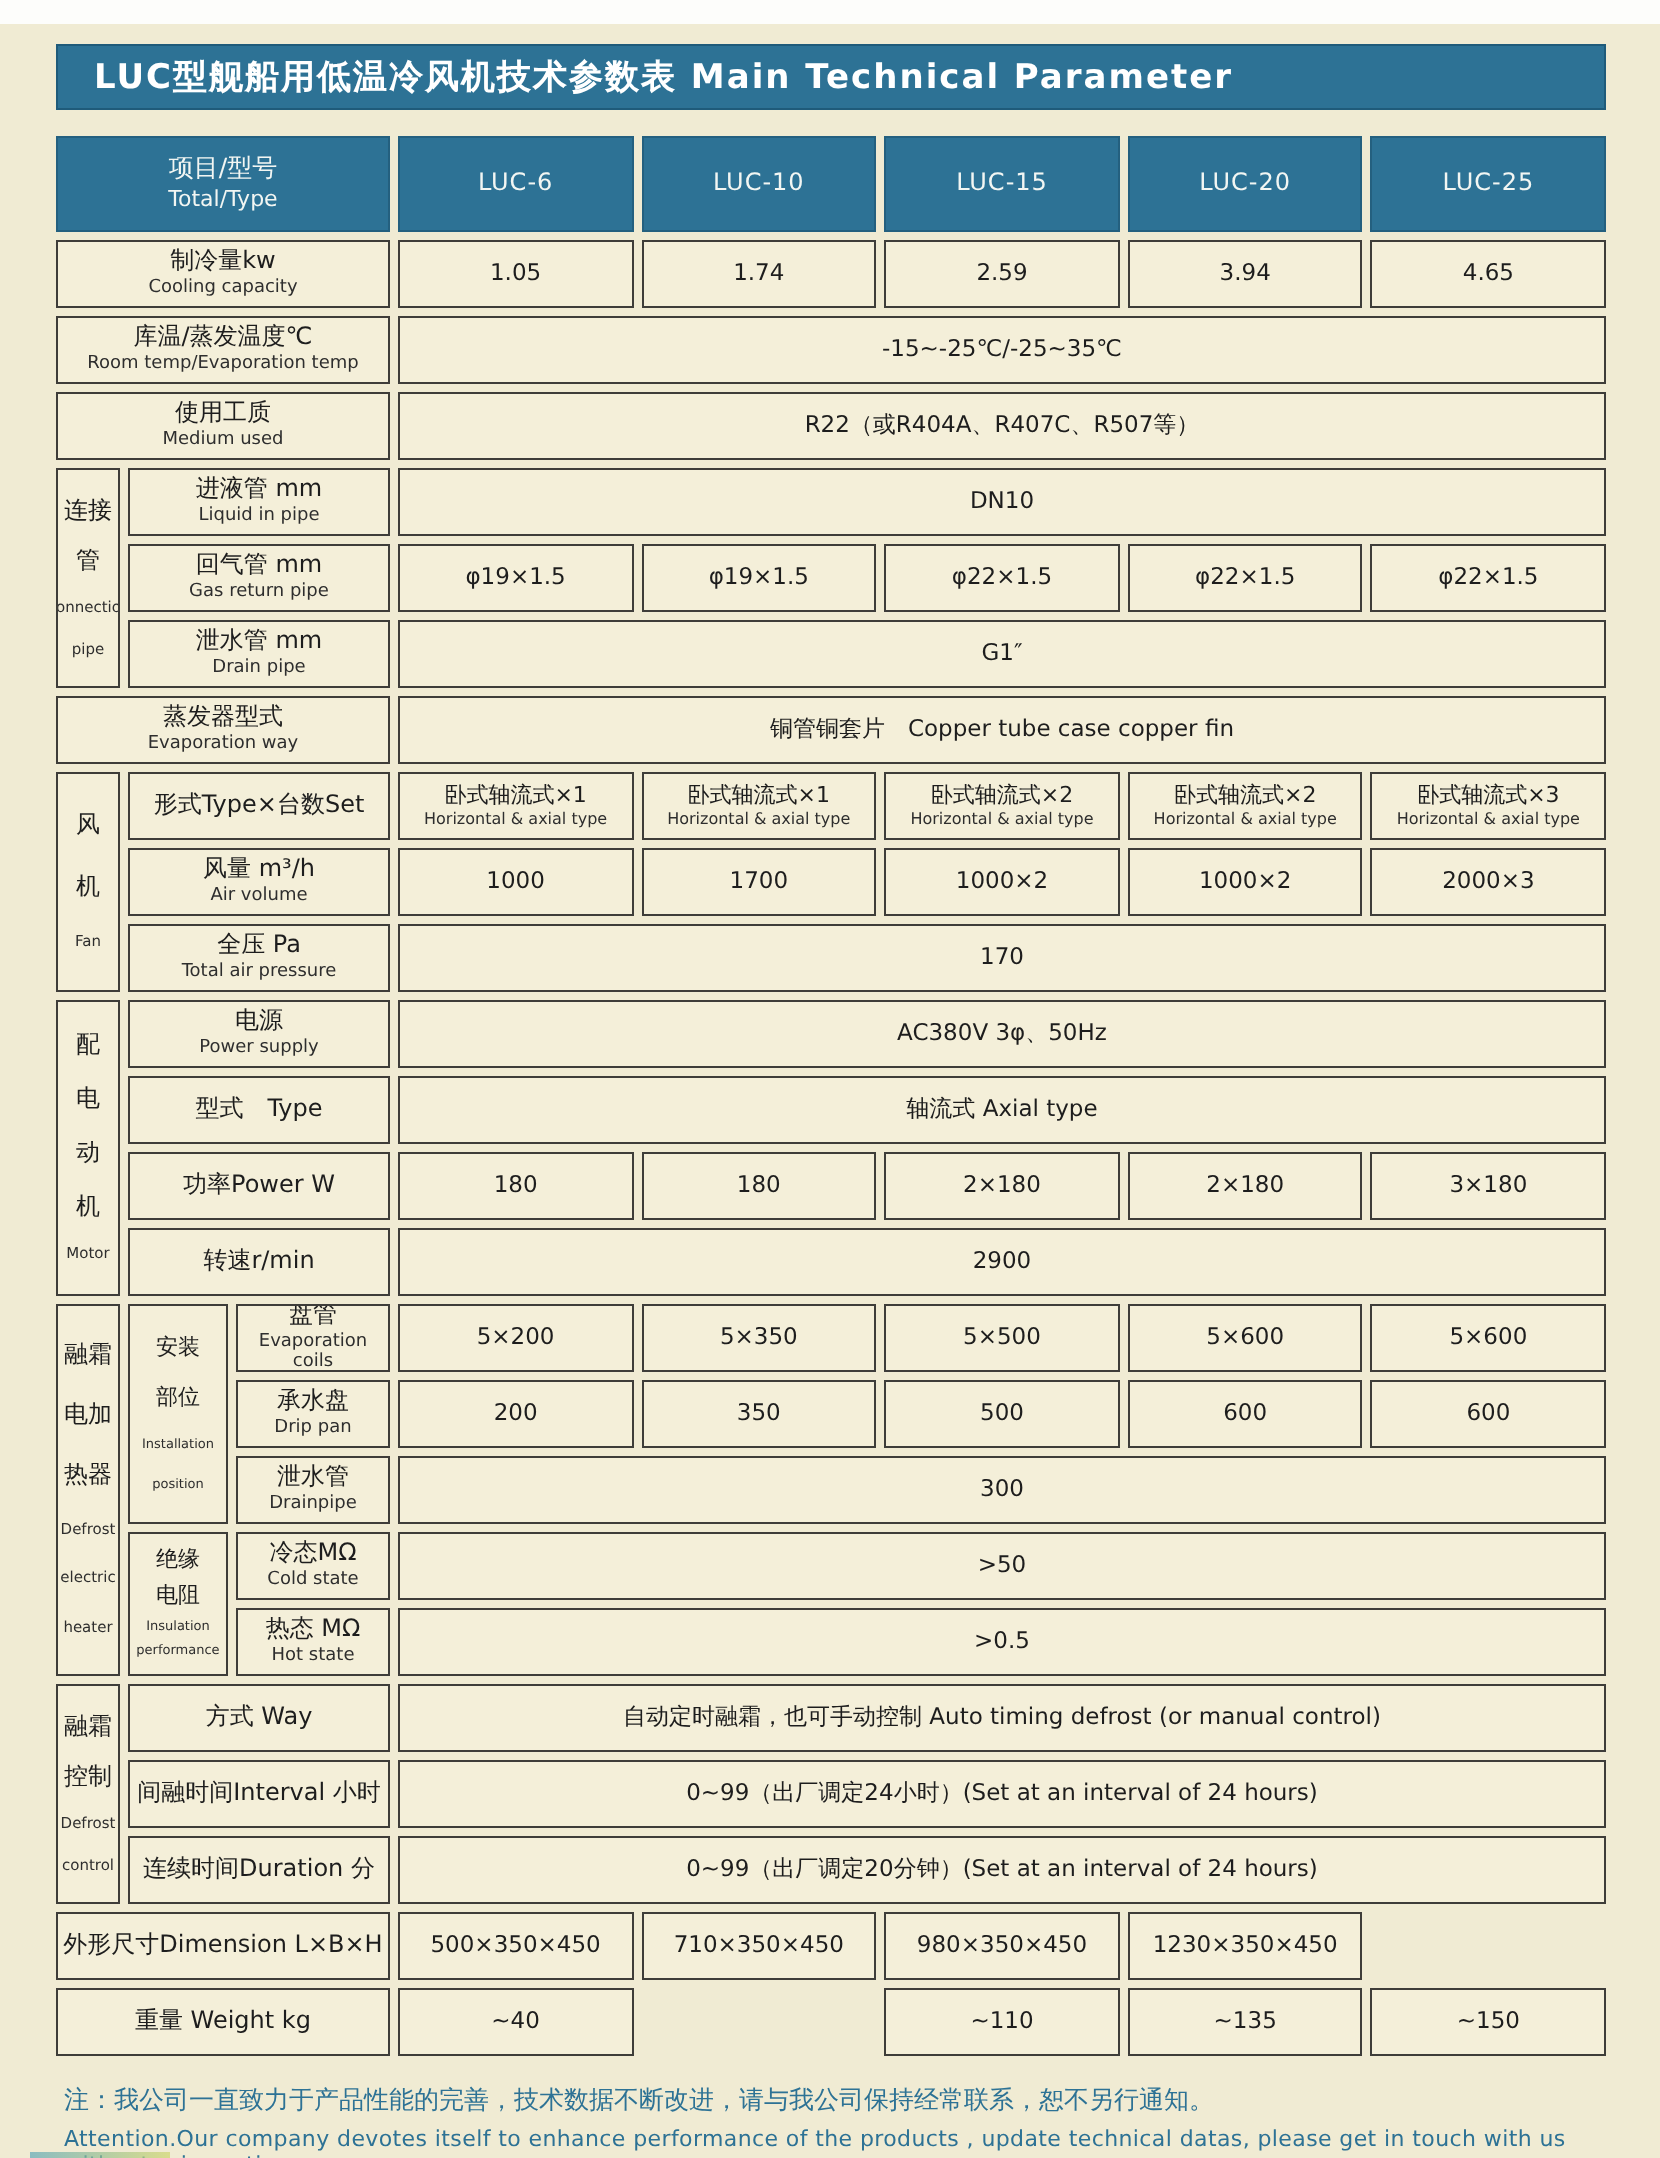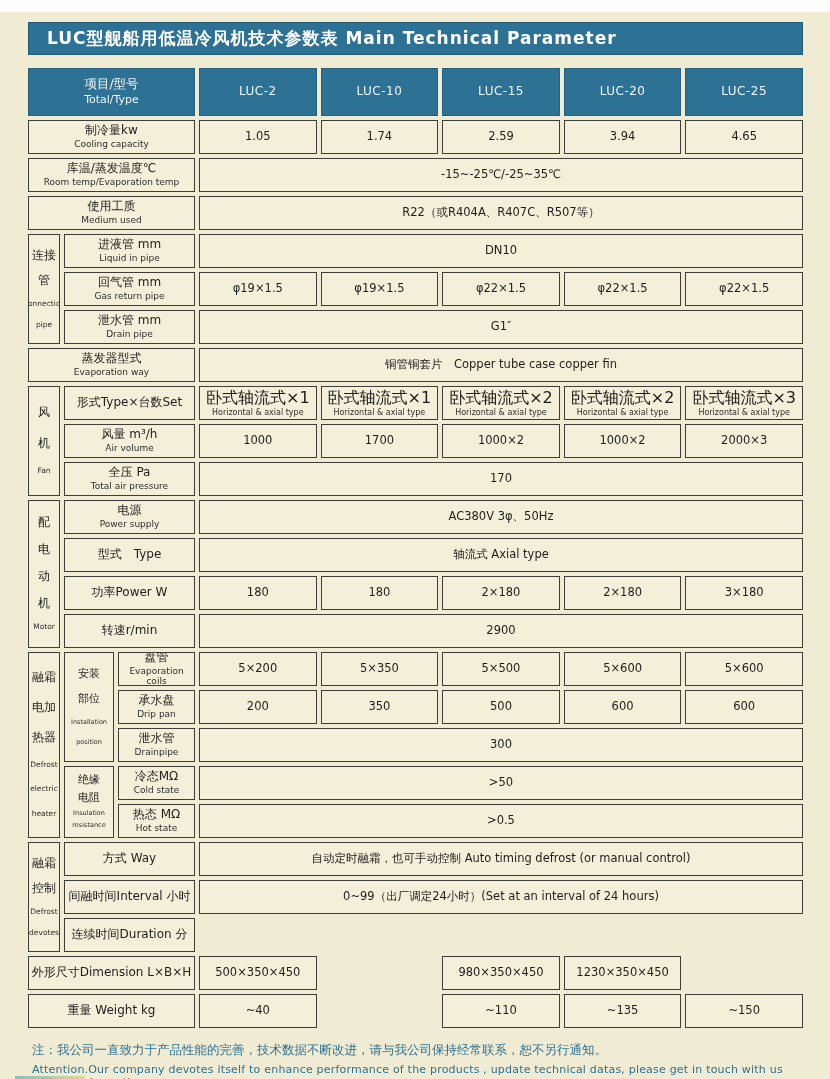--- a/index.html
+++ b/index.html
@@ -33,21 +33,21 @@
     text-align:center;box-sizing:border-box;overflow:hidden;line-height:1.15;
     color:#222;
   }
   .hdr{background:#2d7295;border-color:#24607f;color:#f2f6f3;}
   .h1{font-size:12.5px;}
   .h2{font-size:11px;margin-top:2px;}
   .model{font-size:12px;letter-spacing:.5px;}
   .t1{font-size:12px;color:#1d1d1d;}
   .t2{font-size:9px;color:#2e2e2e;margin-top:1px;}
   .v{font-size:11.5px;color:#1d1d1d;}
-  .v1{font-size:16px;color:#1d1d1d;}
+  .v1{font-size:11px;color:#1d1d1d;}
   .v2{font-size:8px;color:#2e2e2e;margin-top:1px;}
   .group{justify-content:space-evenly;padding:2px 0;}
   .g1{font-size:12px;color:#1d1d1d;display:block;}
   .g2{font-size:7.5px;color:#2e2e2e;display:block;}
   .m1{font-size:11px;color:#1d1d1d;display:block;}
   .m2{font-size:6.5px;color:#2e2e2e;display:block;}
   .note{margin:14px 27px 0 32px;color:#2d7295;}
   .note-zh{font-size:12.5px;}
   .note-en{font-size:11px;margin-top:4px;letter-spacing:.2px;}
   .bottom-fragment{
@@ -64,21 +64,21 @@
     <span>LUC型舰船用低温冷风机技术参数表 Main Technical Parameter</span>
   </div>
 
   <div class="grid">
 
     <div class="cell hdr" style="grid-row:1;grid-column:1/4">
       <span class="h1">项目/型号</span>
       <span class="h2">Total/Type</span>
     </div>
     <div class="cell hdr" style="grid-row:1;grid-column:4">
-        <span class="model">LUC-2</span>
+        <span class="model">LUC-6</span>
       </div>
     <div class="cell hdr" style="grid-row:1;grid-column:5">
         <span class="model">LUC-10</span>
       </div>
     <div class="cell hdr" style="grid-row:1;grid-column:6">
         <span class="model">LUC-15</span>
       </div>
     <div class="cell hdr" style="grid-row:1;grid-column:7">
         <span class="model">LUC-20</span>
       </div>
@@ -336,21 +336,21 @@
       <span class="t2">Drainpipe</span>
     </div>
     <div class="cell" style="grid-row:18;grid-column:4/9">
         <span class="v">300</span>
       </div>
 
     <div class="cell group" style="grid-row:19/21;grid-column:2">
       <span class="m1">绝缘</span>
       <span class="m1">电阻</span>
       <span class="m2">Insulation</span>
-      <span class="m2">resistance</span>
+      <span class="m2">performance</span>
     </div>
     <div class="cell" style="grid-row:19;grid-column:3">
       <span class="t1">冷态MΩ</span>
       <span class="t2">Cold state</span>
     </div>
     <div class="cell" style="grid-row:19;grid-column:4/9">
         <span class="v">&gt;50</span>
       </div>
 
     <div class="cell" style="grid-row:20;grid-column:3">
@@ -358,45 +358,51 @@
       <span class="t2">Hot state</span>
     </div>
     <div class="cell" style="grid-row:20;grid-column:4/9">
         <span class="v">&gt;0.5</span>
       </div>
 
     <div class="cell group" style="grid-row:21/24;grid-column:1">
       <span class="g1">融霜</span>
       <span class="g1">控制</span>
       <span class="g2">Defrost</span>
-      <span class="g2">devotes</span>
+      <span class="g2">control</span>
     </div>
     <div class="cell" style="grid-row:21;grid-column:2/4">
       <span class="t1">方式 Way</span>
     </div>
     <div class="cell" style="grid-row:21;grid-column:4/9">
         <span class="v">自动定时融霜，也可手动控制 Auto timing defrost (or manual control)</span>
       </div>
 
     <div class="cell" style="grid-row:22;grid-column:2/4">
       <span class="t1">间融时间Interval 小时</span>
     </div>
     <div class="cell" style="grid-row:22;grid-column:4/9">
         <span class="v">0~99（出厂调定24小时）(Set at an interval of 24 hours)</span>
       </div>
 
     <div class="cell" style="grid-row:23;grid-column:2/4">
       <span class="t1">连续时间Duration 分</span>
     </div>
+    <div class="cell" style="grid-row:23;grid-column:4/9">
+        <span class="v">0~99（出厂调定20分钟）(Set at an interval of 24 hours)</span>
+      </div>
 
     <div class="cell" style="grid-row:24;grid-column:1/4">
       <span class="t1">外形尺寸Dimension L×B×H</span>
     </div>
     <div class="cell" style="grid-row:24;grid-column:4">
         <span class="v">500×350×450</span>
+      </div>
+    <div class="cell" style="grid-row:24;grid-column:5">
+        <span class="v">710×350×450</span>
       </div>
     <div class="cell" style="grid-row:24;grid-column:6">
         <span class="v">980×350×450</span>
       </div>
     <div class="cell" style="grid-row:24;grid-column:7">
         <span class="v">1230×350×450</span>
       </div>
 
     <div class="cell" style="grid-row:25;grid-column:1/4">
       <span class="t1">重量 Weight kg</span>

